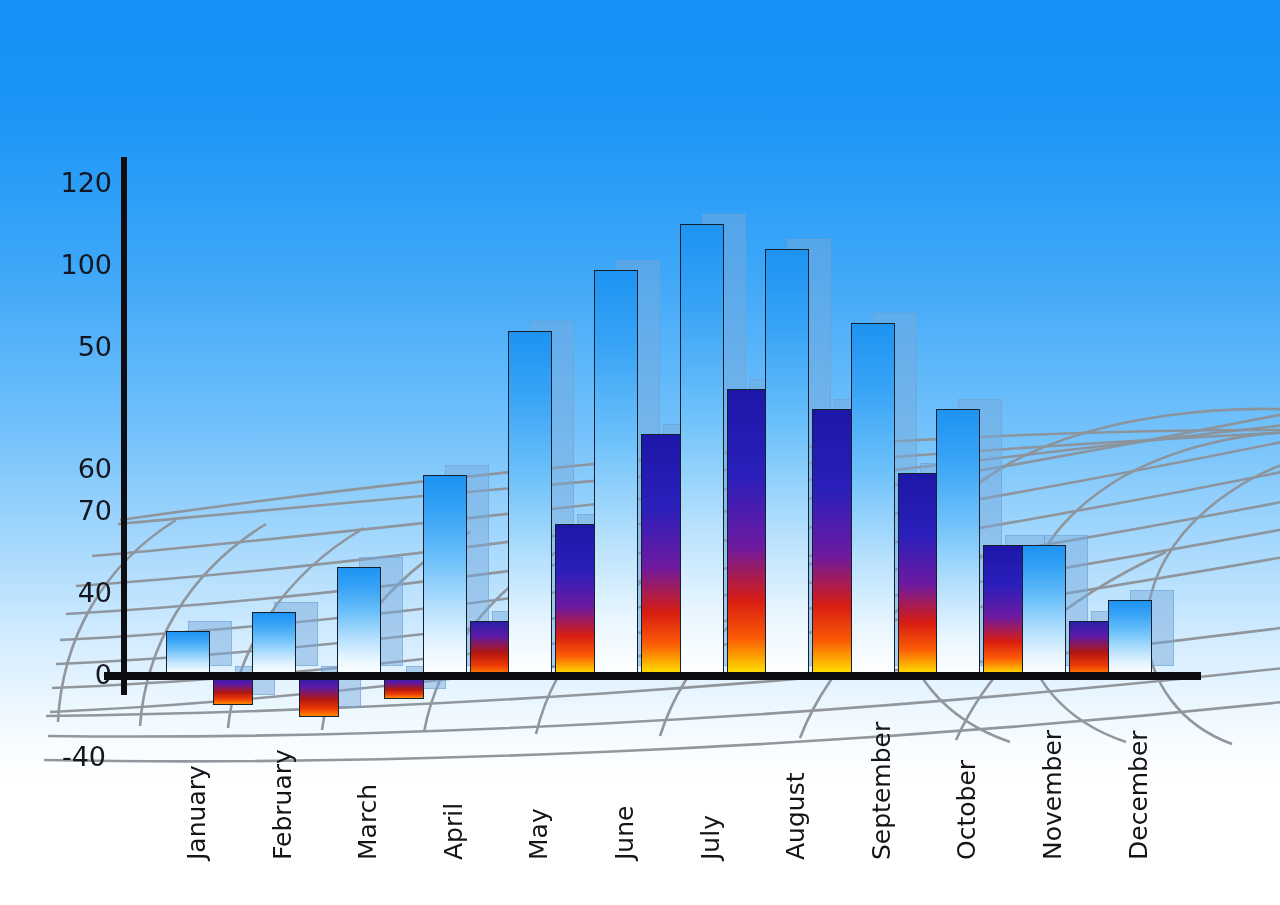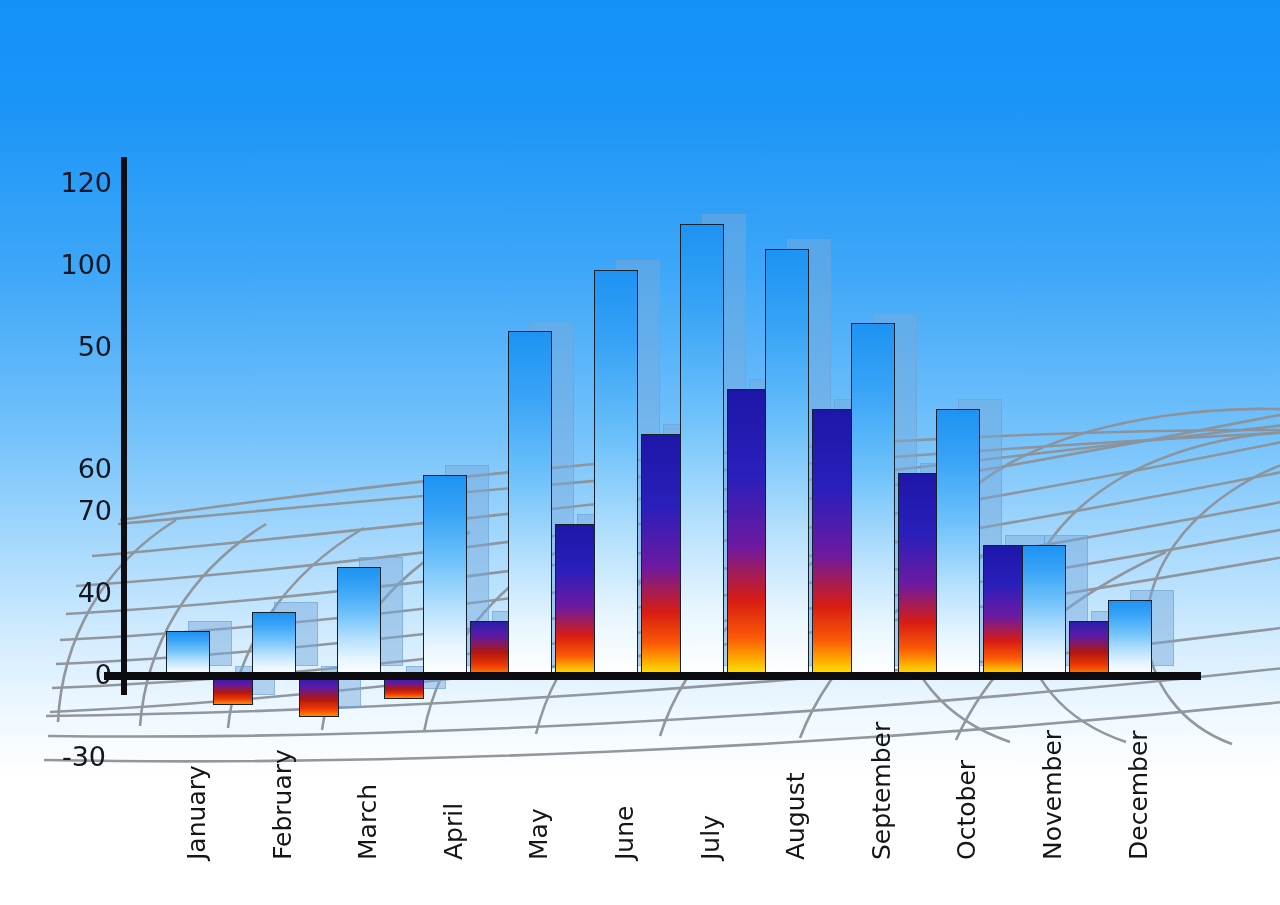--- a/index.html
+++ b/index.html
@@ -135,21 +135,21 @@
     <div class="yaxis"></div>
     <div class="ytick" style="top:673px;"></div>
 
     <div class="ylabel" style="left:46px;top:167px;">120</div>
     <div class="ylabel" style="left:46px;top:249px;text-align:right;">100</div>
     <div class="ylabel" style="left:46px;top:331px;">50</div>
     <div class="ylabel" style="left:46px;top:413px;margin-top:40px;">60</div>
     <div class="ylabel" style="left:46px;top:495px;">70</div>
     <div class="ylabel" style="left:46px;top:577px;">40</div>
     <div class="ylabel" style="left:46px;top:659px;">0</div>
-    <div class="ylabel" style="left:40px;top:741px;">-30</div>
+    <div class="ylabel" style="left:40px;top:741px;">-40</div>
 
     <div id="bars">
         <div class="bar" style="left: 188px; top: 620.845px; width: 44px; height: 45.155px;">
           <div class="shadow"></div>
         </div>
         <div class="bar sA" style="left: 166px; top: 630.845px; width: 44px; height: 45.155px;">
           <div class="face"></div>
         </div>
         <div class="bar" style="left: 235px; top: 666px; width: 40px; height: 28.735px;">
           <div class="shadow"></div>

